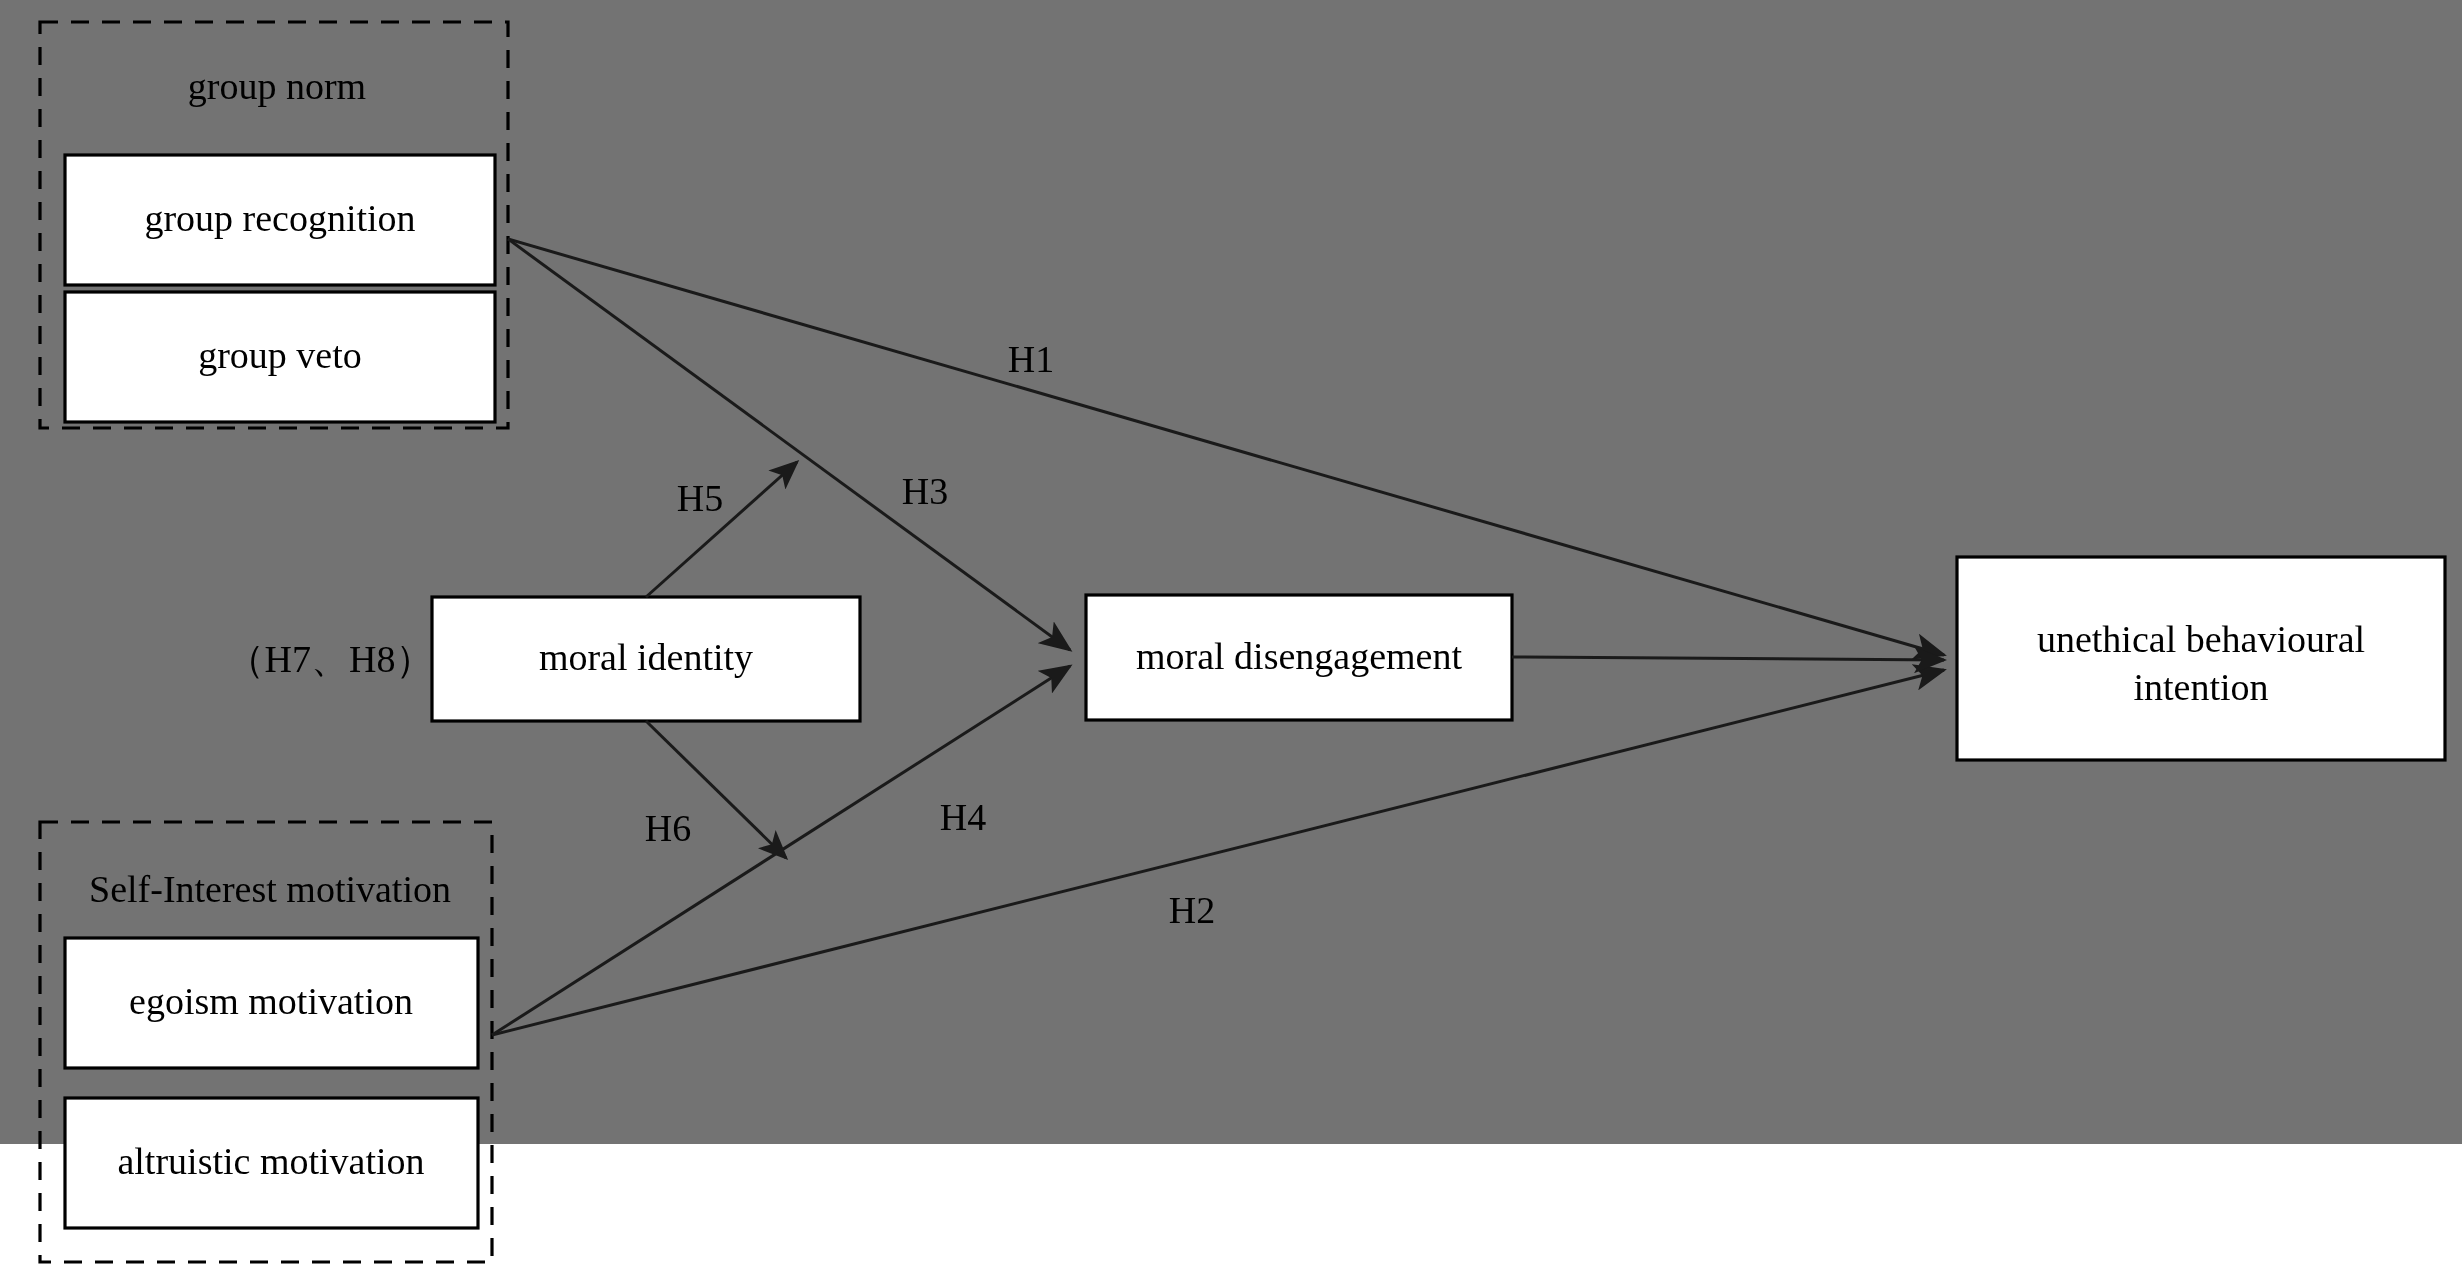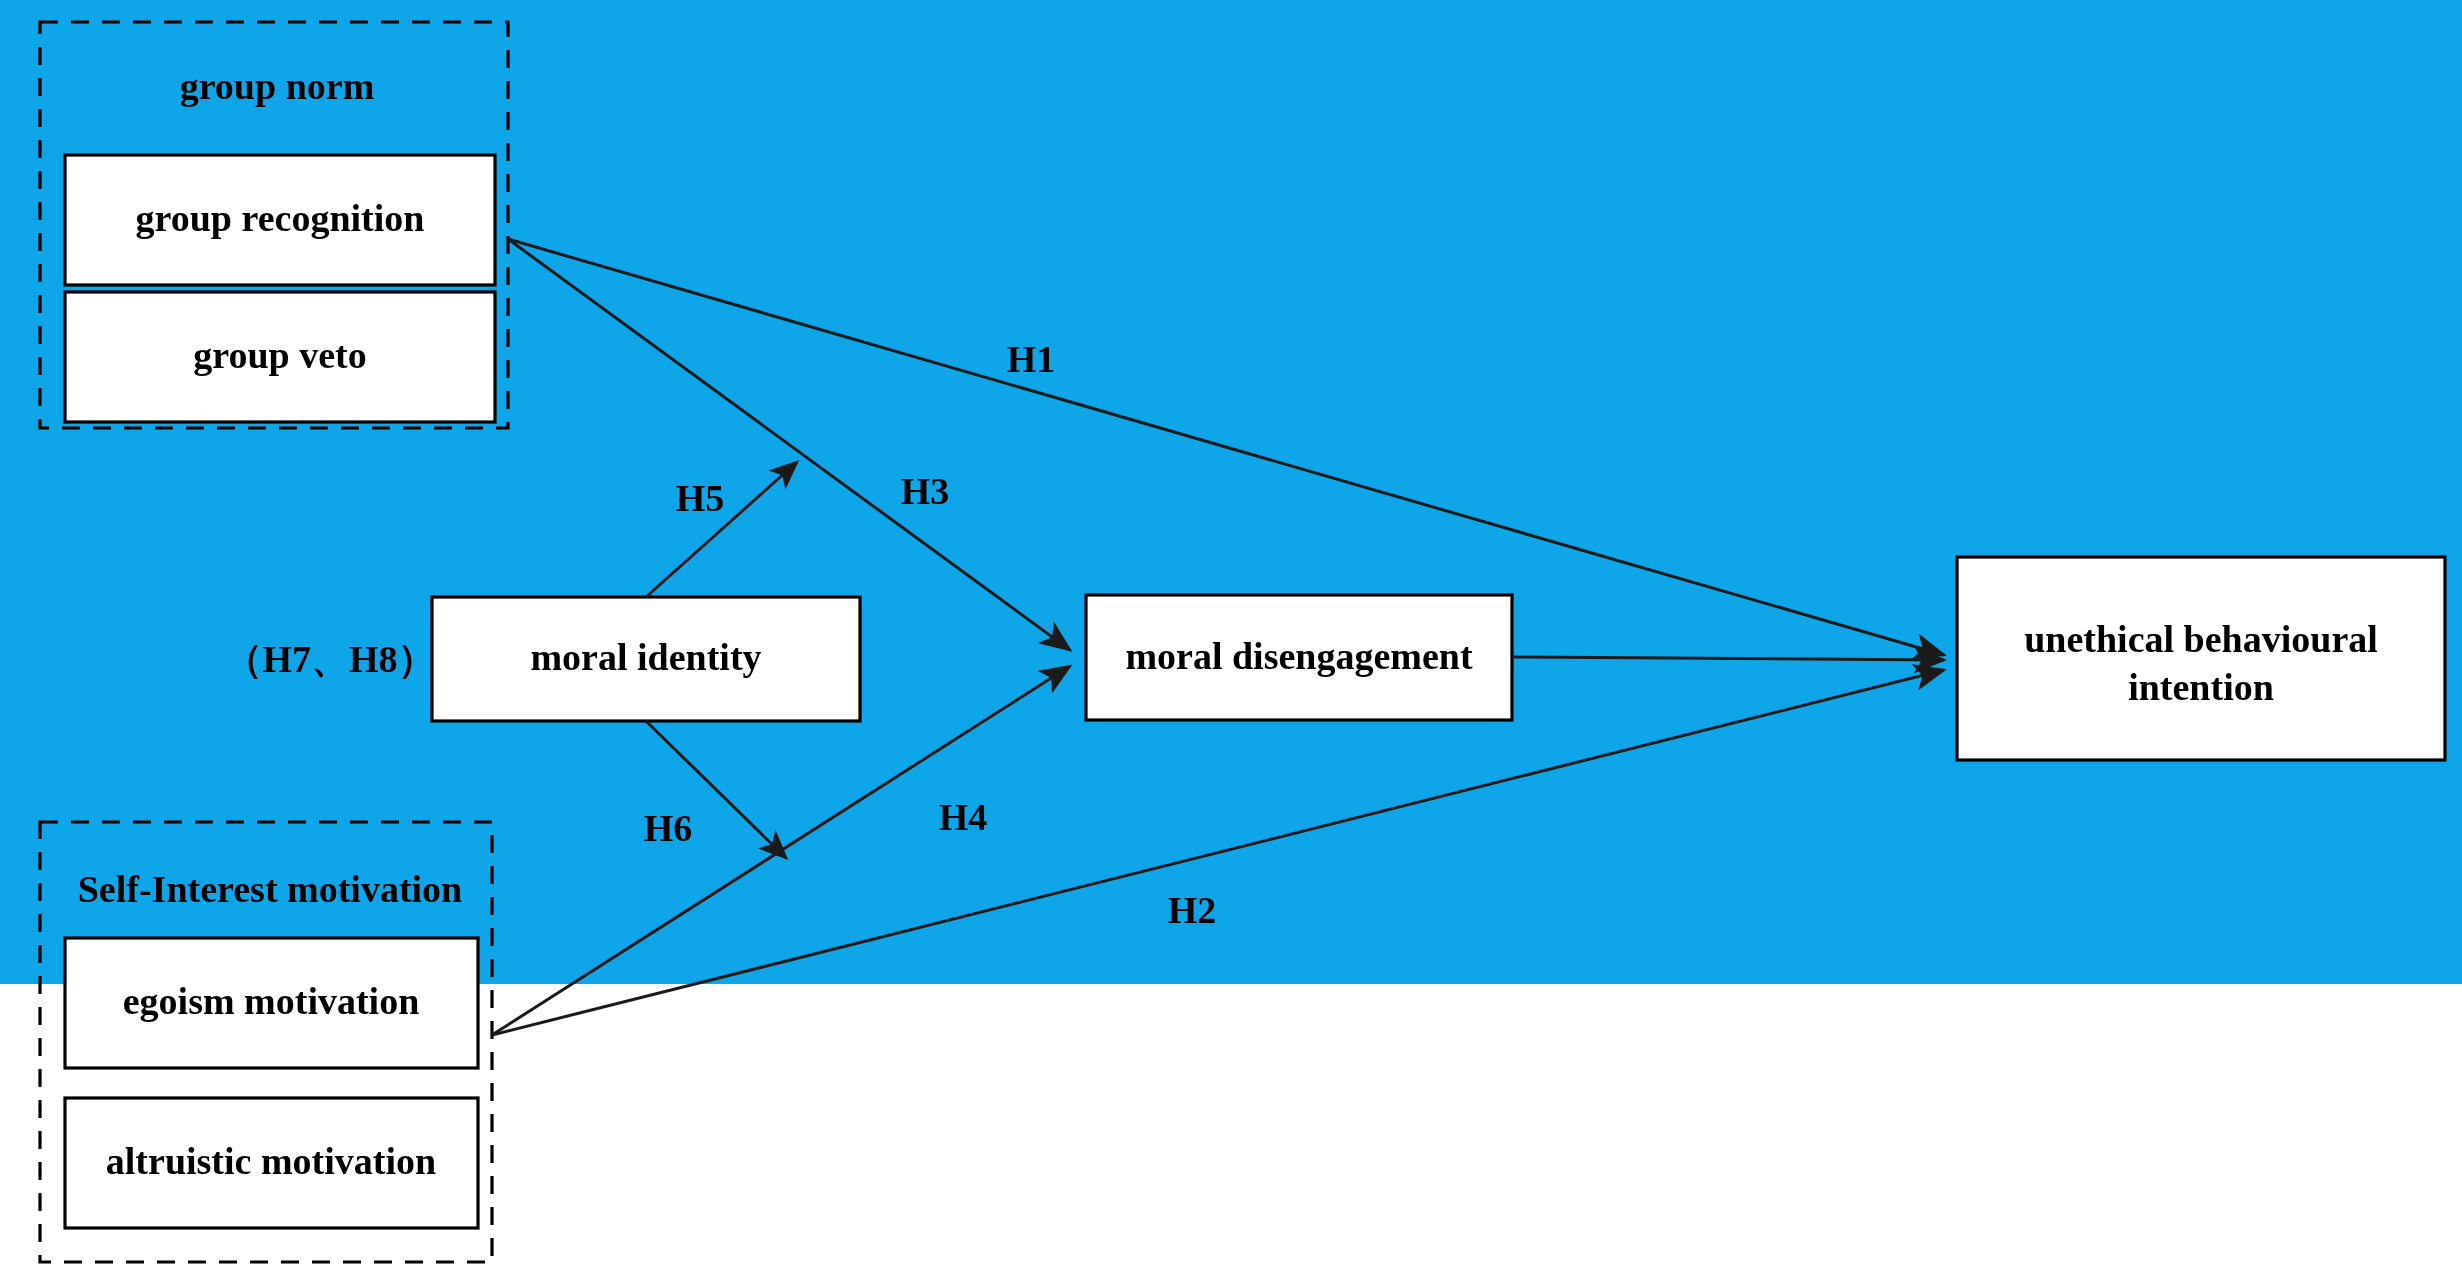--- a/index.html
+++ b/index.html
@@ -10,23 +10,22 @@
   }
   body {
     width: 2462px;
     height: 1268px;
     font-family: "Liberation Serif", "DejaVu Serif", serif;
     overflow: hidden;
   }
   #diagram-root {
     position: relative;
     width: 2462px;
-    height: 984px;
-    background: #0ea5e9;
-    font-weight: bold;
+    height: 1144px;
+    background: #737373;
   }
   svg#model-svg {
     position: absolute;
     top: 0;
     left: 0;
     width: 2462px;
     height: 1268px;
     display: block;
   }
   .dashed-group {

